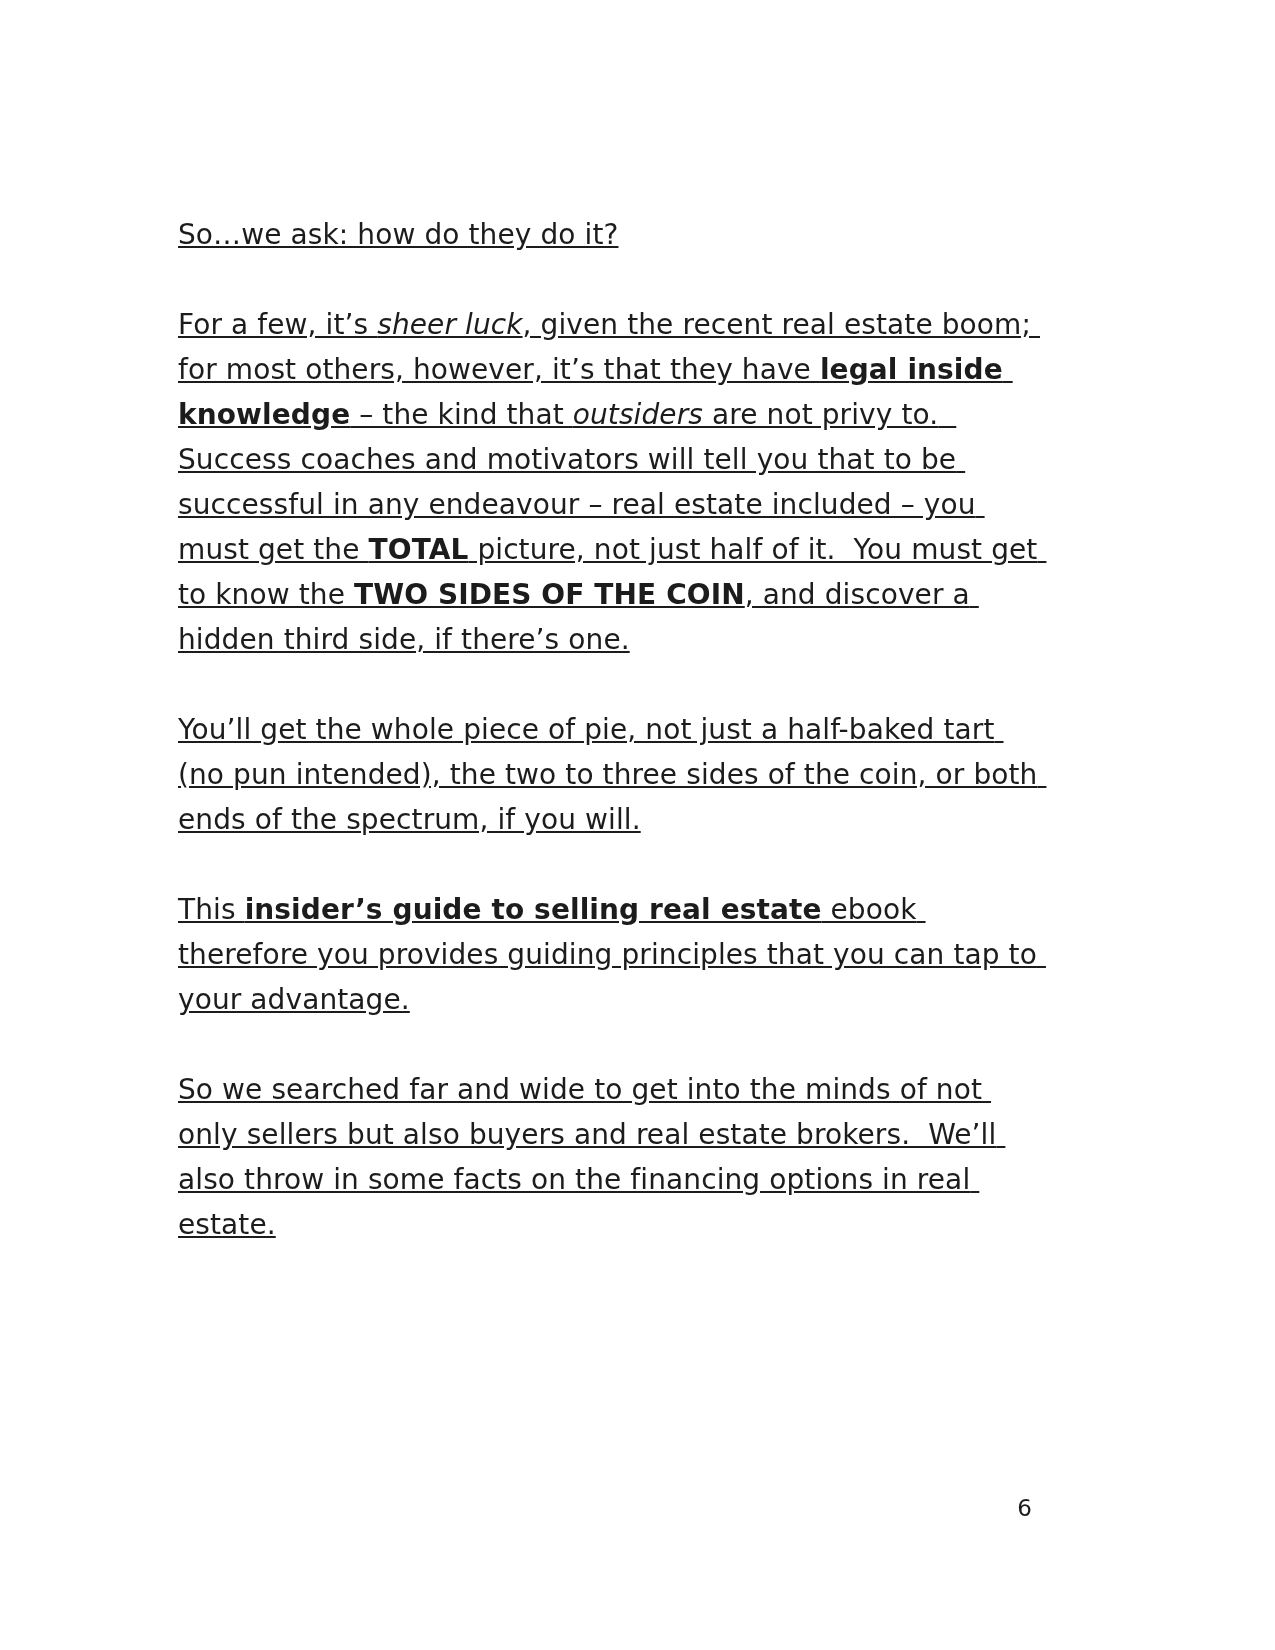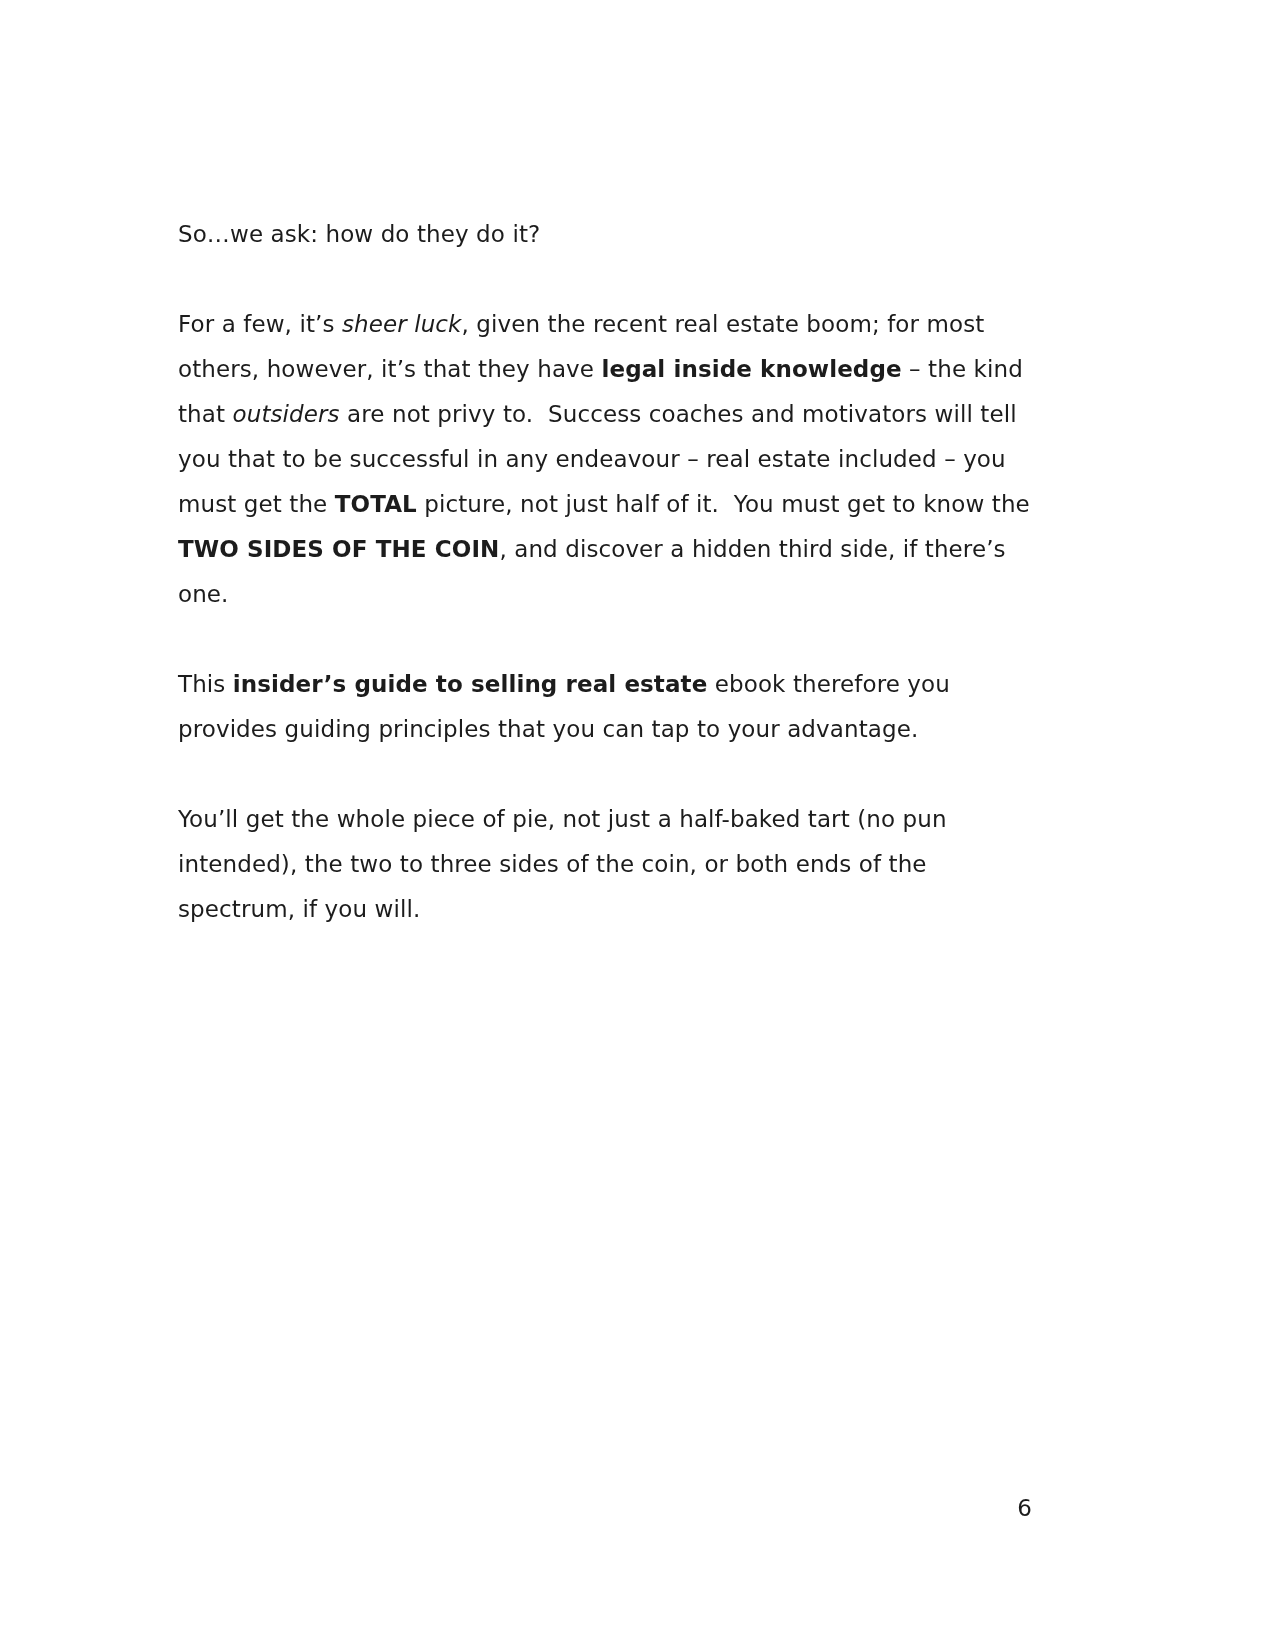--- a/index.html
+++ b/index.html
@@ -17,24 +17,25 @@
     overflow: hidden;
   }
   .content {
     position: absolute;
     top: 212px;
     left: 178px;
     width: 860px;
   }
   .content p {
     margin: 0 0 45px 0;
-    font-size: 23px;
+    font-size: 28px;
     line-height: 45px;
     white-space: pre-wrap;
     letter-spacing: 0.1px;
+    text-decoration: underline;
   }
   .content p:last-child {
     margin-bottom: 0;
   }
   .b { font-weight: bold; }
   .i { font-style: italic; text-align: right; }
   .page-number {
     position: absolute;
     top: 1486px;
     right: 243px;
@@ -46,21 +47,22 @@
 </head>
 <body>
 
 <div class="page">
   <div class="content">
 
     <p><span>So…we ask: how do they do it?</span></p>
 
     <p><span>For a few, it’s </span><span class="i">sheer luck</span><span>, given the recent real estate boom; for most others, however, it’s that they have </span><span class="b">legal inside knowledge</span><span> – the kind that </span><span class="i">outsiders</span><span> are not privy to.  Success coaches and motivators will tell you that to be successful in any endeavour – real estate included – you must get the </span><span class="b">TOTAL</span><span> picture, not just half of it.  You must get to know the </span><span class="b">TWO SIDES OF THE COIN</span><span>, and discover a hidden third side, if there’s one.</span></p>
 
+    <p><span>You’ll get the whole piece of pie, not just a half-baked tart (no pun intended), the two to three sides of the coin, or both ends of the spectrum, if you will.</span></p>
+
     <p><span>This </span><span class="b">insider’s guide to selling real estate</span><span> ebook therefore you provides guiding principles that you can tap to your advantage.</span></p>
 
-    <p><span>You’ll get the whole piece of pie, not just a half-baked tart (no pun intended), the two to three sides of the coin, or both ends of the spectrum, if you will.</span></p>
-
+    <p><span>So we searched far and wide to get into the minds of not only sellers but also buyers and real estate brokers.  We’ll also throw in some facts on the financing options in real estate.</span></p>
 
   </div>
 
   <div class="page-number">6</div>
 </div>
 
 </body></html>

